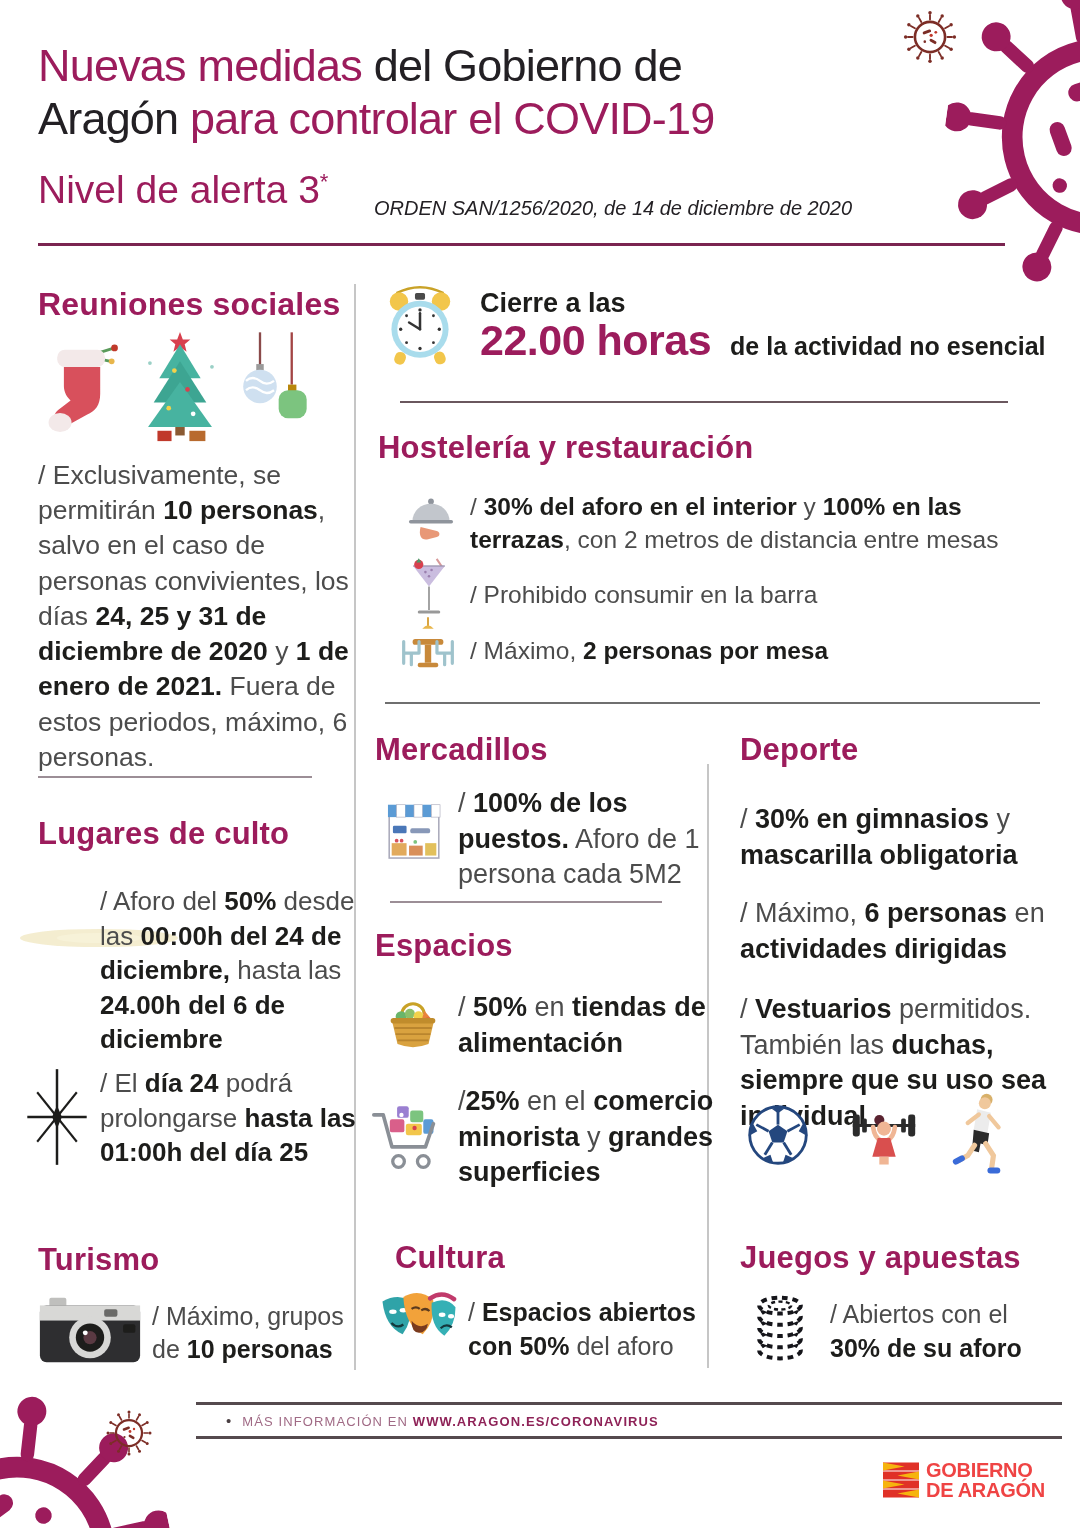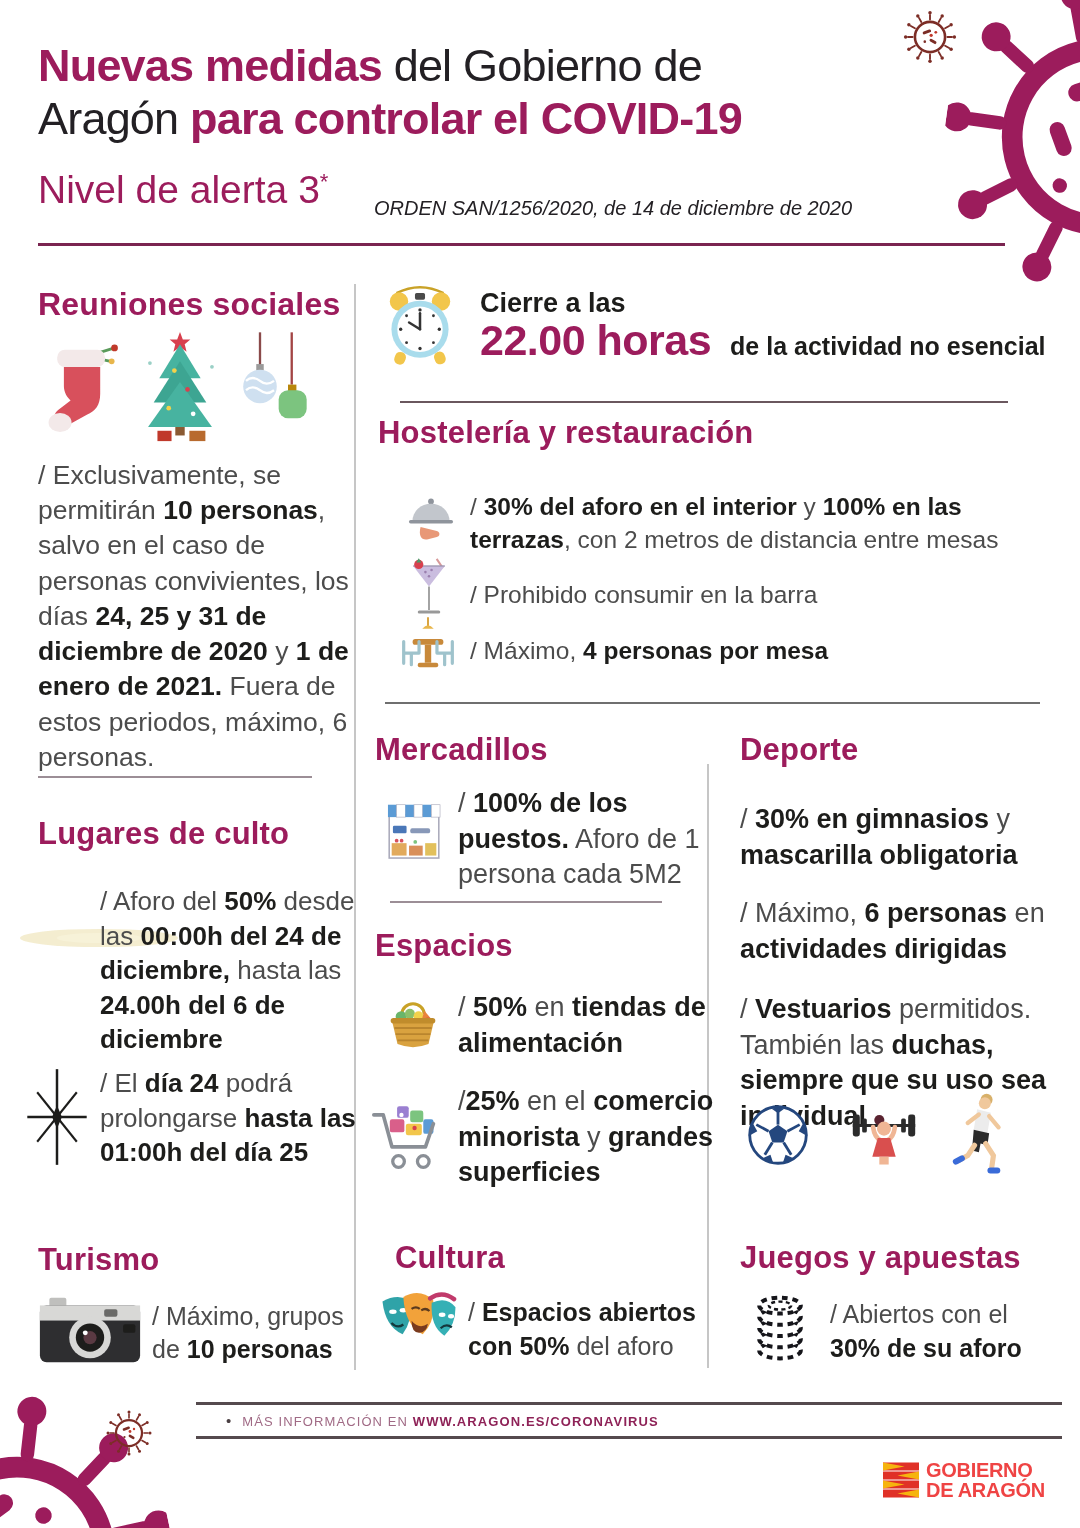--- a/index.html
+++ b/index.html
@@ -10,21 +10,21 @@
   *{margin:0;padding:0;box-sizing:border-box;}
   html,body{background:#e9e9e9;}
   body{font-family:"Liberation Sans", sans-serif;}
   .page{position:relative;width:1080px;height:1528px;background:#ffffff;overflow:hidden;margin:0 auto;}
   .abs{position:absolute;}
   .rule{position:absolute;}
   .h{font-weight:700;color:var(--accent);letter-spacing:.2px;}
   .rt{color:var(--body);}
   .rt .bd{color:var(--bold);font-weight:700;}
   .title{font-size:45px;line-height:1.17;letter-spacing:-.8px;color:#232024;}
-  .title .ac{color:var(--accent);font-weight:700;}
+  .title .ac{color:var(--accent);font-weight:400;}
   .alert{font-size:39px;color:var(--accent);letter-spacing:0;}
   .alert sup{font-size:22px;}
   .order{font-size:20px;font-style:italic;color:#232024;letter-spacing:0;}
   .sec-h{font-size:31px;}
   .closure-lead{font-size:27px;font-weight:700;color:var(--bold);}
   .closure-time{font-size:43px;font-weight:700;color:var(--accent);letter-spacing:-.5px;}
   .closure-tail{font-size:25px;font-weight:700;color:var(--bold);margin-left:12px;}
   .footer-info{font-size:13px;letter-spacing:1.1px;color:#a06a85;font-weight:400;}
   .footer-info .url{color:#8e2257;font-weight:700;}
   .footer-info .dot{color:#4a3f42;margin-right:10px;font-size:15px;}
@@ -240,21 +240,21 @@
     </g>
     <line x1="50" y1="55" x2="50" y2="36" stroke="#333" stroke-width="3" stroke-linecap="round"></line>
     <line x1="50" y1="55" x2="37" y2="47" stroke="#333" stroke-width="3" stroke-linecap="round"></line>
   </svg>
   <div class="abs closure-lead" style="left:480px;top:288px;">Cierre a las</div>
   <div class="abs" style="left:480px;top:316px;white-space:nowrap;">
     <span class="closure-time">22.00 horas</span><span class="closure-tail"> de la actividad no esencial</span>
   </div>
   <div class="rule" style="left:400px;top:401px;width:608px;height:2px;background:#6a575e;"></div>
 
-  <div class="abs h sec-h" style="left:378px;top:415px;text-align:right;">Hostelería y restauración</div>
+  <div class="abs h sec-h" style="left:378px;top:430px;text-align:right;">Hostelería y restauración</div>
 
   <svg class="abs" style="left:402px;top:490px;" width="58" height="60" viewBox="0 0 100 100">
     <circle cx="50" cy="18" r="5" fill="#8f949c"></circle>
     <path d="M18,52 a32,30 0 0 1 64,0 z" fill="#c2c6cc"></path>
     <line x1="15" y1="53" x2="85" y2="53" stroke="#8f949c" stroke-width="6" stroke-linecap="round"></line>
     <path d="M32,62 l28,7 c6,1.5 6,9 0,10.5 l-15,3.5 c-11,2.5 -17,-5 -13,-21 z" fill="#e89877"></path>
   </svg>
   <div class="abs rt" style="left:470px;top:490px;width:562px;font-size:24.5px;line-height:1.35;"><span>/ </span><span class="bd">30% del aforo en el interior</span><span> y </span><span class="bd">100% en las terrazas</span><span>, con 2 metros de distancia entre mesas</span></div>
 
   <svg class="abs" style="left:406px;top:550px;" width="46" height="80" viewBox="0 0 90 130">
@@ -273,21 +273,21 @@
 
   <svg class="abs" style="left:396px;top:610px;" width="64" height="76" viewBox="0 0 100 100">
     <line x1="50" y1="2" x2="50" y2="16" stroke="#d8a13a" stroke-width="3"></line>
     <path d="M41,20 q9,-11 18,0 z" fill="#e8b64c"></path>
     <rect x="26" y="36" width="48" height="9" rx="4" fill="#c8893a"></rect>
     <rect x="45" y="45" width="10" height="28" fill="#c8893a"></rect>
     <rect x="34" y="73" width="32" height="7" rx="3" fill="#c8893a"></rect>
     <path d="M16,38 v34 m0,-16 h12 m12,0 v-18 m0,18 h-12 m0,0 v18" fill="none" stroke="#9fc3cc" stroke-width="5" stroke-linecap="round" transform="translate(-4 2)"></path>
     <path d="M84,38 v34 m0,-16 h-12 m-12,0 v-18 m0,18 h12 m0,0 v18" fill="none" stroke="#9fc3cc" stroke-width="5" stroke-linecap="round" transform="translate(4 2)"></path>
   </svg>
-  <div class="abs rt" style="left:470px;top:634px;width:520px;font-size:24.5px;line-height:1.35;"><span>/ Máximo, </span><span class="bd">4 personas por mesa</span></div>
+  <div class="abs rt" style="left:470px;top:634px;width:520px;font-size:24.5px;line-height:1.35;"><span>/ Máximo, </span><span class="bd">2 personas por mesa</span></div>
 
   <div class="rule" style="left:385px;top:702px;width:655px;height:2px;background:#6f6f6f;"></div>
 
   <div class="abs h sec-h" style="left:375px;top:732px;">Mercadillos</div>
   <svg class="abs" style="left:383px;top:793px;" width="62" height="78" viewBox="0 0 100 100">
     <rect x="10" y="22" width="80" height="70" fill="#ffffff" stroke="#aab" stroke-width="2.5"></rect>
     <g>
       <rect x="8" y="6" width="14" height="20" fill="#5b9bd5"></rect>
         <rect x="22" y="6" width="14" height="20" fill="#fff" stroke="#aab"></rect>
       <rect x="36" y="6" width="14" height="20" fill="#5b9bd5"></rect>

